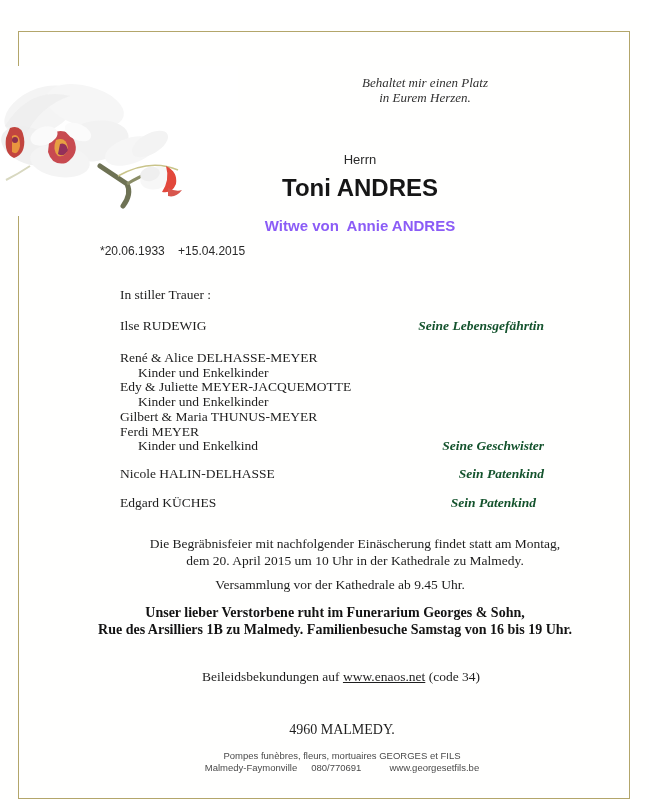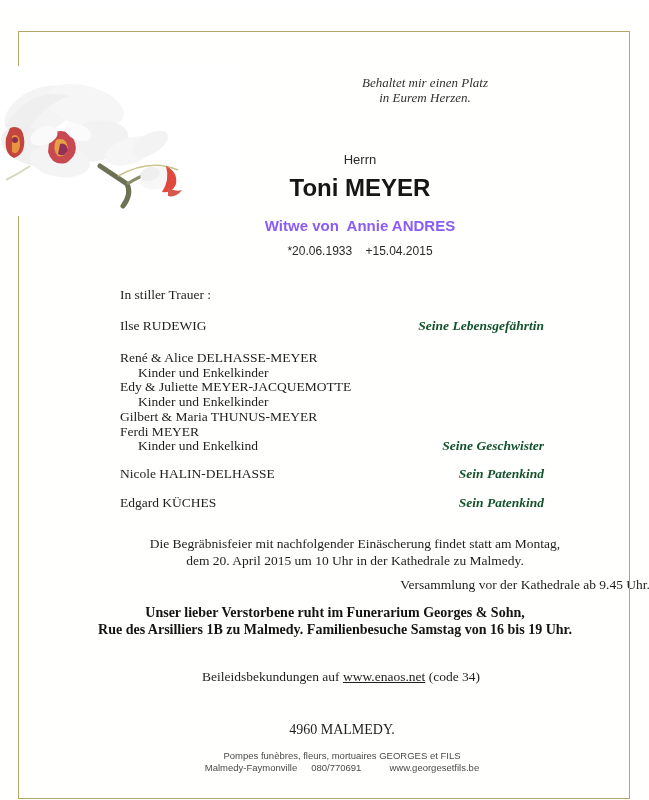--- a/index.html
+++ b/index.html
@@ -10,34 +10,34 @@
   .orchid{position:absolute;left:0;top:53px;width:238px;height:150px;background:#ffffff;z-index:2;}
   .quote{position:absolute;top:62px;left:320px;width:210px;text-align:center;
          font-style:italic;font-size:13px;line-height:15px;color:#2f2f2f;z-index:3;}
   .salutation{position:absolute;top:139px;left:100px;width:520px;text-align:center;
          font-family:"Liberation Sans", sans-serif;font-size:13px;color:#2a2a2a;}
   .name{position:absolute;top:161px;left:100px;width:520px;text-align:center;
          font-family:"Liberation Sans", sans-serif;font-size:24px;font-weight:bold;color:#161616;}
   .relation-line{position:absolute;top:204px;left:100px;width:520px;text-align:center;
          font-family:"Liberation Sans", sans-serif;font-size:15px;font-weight:bold;
          color:#8b5cf6;white-space:pre;}
-  .dates{position:absolute;top:231px;left:100px;width:520px;text-align:center;
+  .dates{position:absolute;top:231px;left:100px;width:520px;
          font-family:"Liberation Sans", sans-serif;font-size:12px;color:#2a2a2a;white-space:pre;}
   .mourning{position:absolute;left:120px;top:268px;width:424px;font-size:13.5px;}
   .m-intro{position:absolute;top:6px;left:0;}
   .m-row{display:flex;justify-content:space-between;align-items:baseline;}
   .m-partner{position:absolute;top:37px;left:0;right:0;}
   .m-family{position:absolute;top:70px;left:0;right:0;line-height:14.7px;}
   .m-god1{position:absolute;top:185px;left:0;right:0;}
-  .m-god2{position:absolute;top:214px;left:0;right:0;}
+  .m-god2{position:absolute;top:214px;left:0;right:8px;}
   .indent{padding-left:18px;}
   .rel{font-weight:bold;font-style:italic;font-size:13.5px;color:#14532d;}
   .funeral{position:absolute;top:522px;left:55px;width:600px;text-align:center;
            font-size:13.5px;line-height:17px;}
-  .versammlung{position:absolute;top:564px;left:30px;width:620px;text-align:right;font-size:13.5px;}
+  .versammlung{position:absolute;top:564px;left:30px;width:620px;text-align:center;font-size:13.5px;}
   .repose{position:absolute;top:592px;left:15px;width:640px;text-align:center;
           font-weight:bold;font-size:14px;line-height:16.5px;color:#131313;}
   .condolence{position:absolute;top:656px;left:31px;width:620px;text-align:center;font-size:13.5px;}
   .condolence .link{text-decoration:underline;cursor:pointer;}
   .malmedy{position:absolute;top:709px;left:32px;width:620px;text-align:center;font-size:14px;}
   .footer{position:absolute;top:737px;left:32px;width:620px;text-align:center;
           font-family:"Liberation Sans", sans-serif;font-size:9.5px;color:#4a4a4a;line-height:12px;}
   .footer .gap-sm{display:inline-block;width:14px;}
   .footer .gap-lg{display:inline-block;width:28px;}
 </style>
@@ -76,21 +76,21 @@
       <path d="M168,122 Q176,126 182,124 Q176,132 168,130 Z" fill="#d8564e"></path>
     </svg>
   </div>
 
   <div class="quote">
     <div>Behaltet mir einen Platz</div>
     <div>in Eurem Herzen.</div>
   </div>
 
   <div class="salutation">Herrn</div>
-  <div class="name">Toni MEYER</div>
+  <div class="name">Toni ANDRES</div>
   <div class="relation-line">Witwe von  Annie ANDRES</div>
   <div class="dates">*20.06.1933    +15.04.2015</div>
 
   <div class="mourning">
     <div class="m-intro">In stiller Trauer :</div>
 
     <div class="m-partner m-row">
       <span>Ilse RUDEWIG</span>
       <span class="rel">Seine Lebensgefährtin</span>
     </div>

